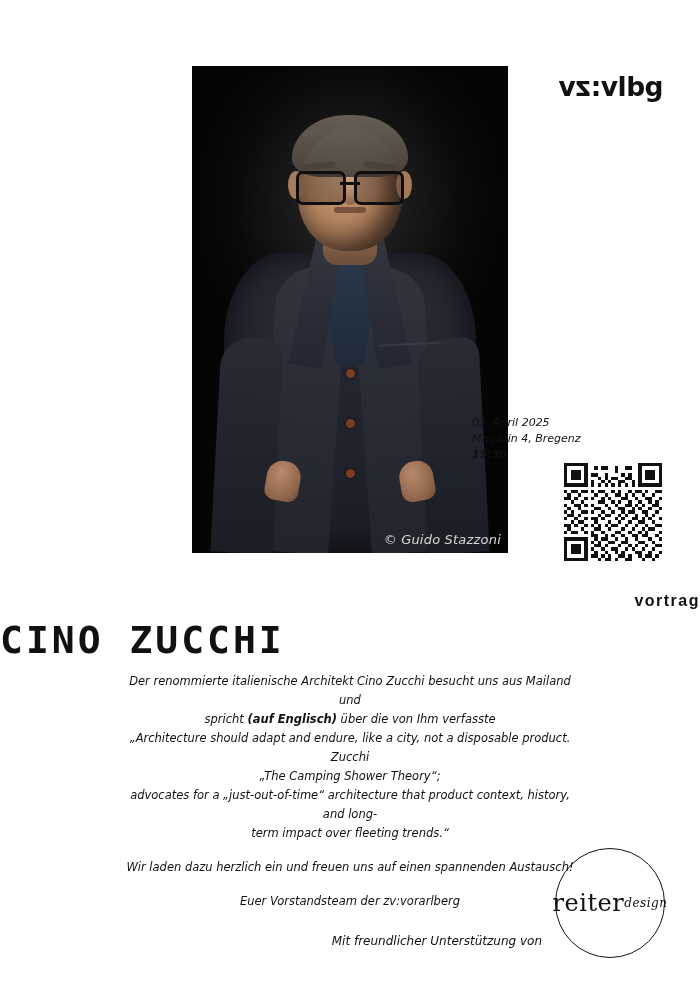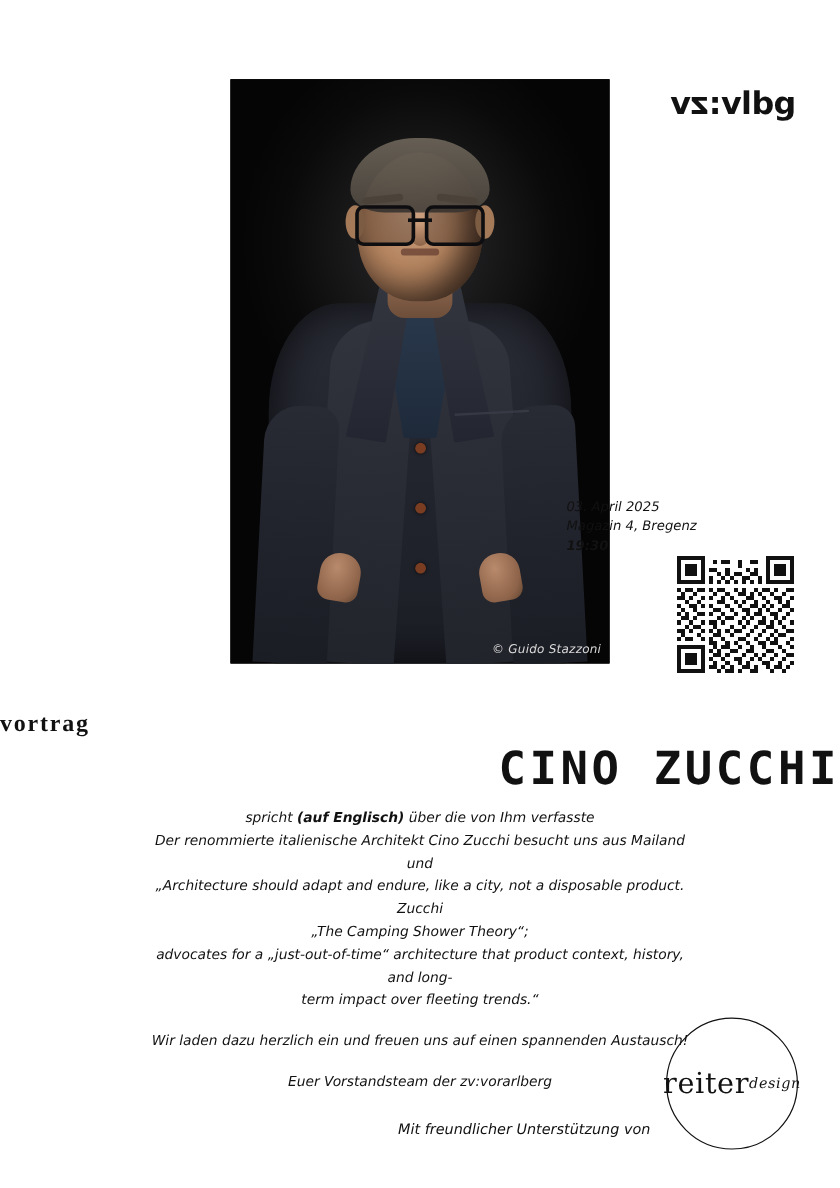--- a/index.html
+++ b/index.html
@@ -50,21 +50,21 @@
     background: #000;
     overflow: hidden;
   }
   .photo-credit {
     position: absolute;
     right: 7px;
     bottom: 6px;
     color: #d8d8d8;
     font-family: "DejaVu Sans", sans-serif;
     font-style: italic;
-    font-size: 10px;
+    font-size: 13px;
     letter-spacing: .2px;
     z-index: 6;
   }
 
   
   .backdrop {
     position: absolute; inset: 0;
     background:
       radial-gradient(ellipse 150px 170px at 50% 28%, #2b2b2e 0%, #171718 45%, #0a0a0b 75%, #050505 100%),
       #040404;
@@ -279,32 +279,32 @@
     top: 463px;
     width: 98px;
     height: 98px;
   }
 
   
   .kicker {
     position: absolute;
     left: 0; right: 0;
     top: 592px;
-    text-align: left;
-    font-family: Liberation Serif, serif;
+    text-align: right;
+    font-family: Liberation Sans, sans-serif;
     font-weight: 700;
-    font-size: 20px;
+    font-size: 16px;
     letter-spacing: 1.5px;
     color: #111;
   }
   .headline {
     position: absolute;
     left: 0; right: 0;
     top: 618px;
-    text-align: right;
+    text-align: left;
     font-family: "DejaVu Sans Mono", monospace;
     font-weight: 700;
     font-size: 38px;
     letter-spacing: 3px;
     color: #111;
   }
 
   
   .body-copy {
     position: absolute;
@@ -461,22 +461,22 @@
       <path d="M9 26h1v1H9zM12 26h1v1h-1zM15 26h1v1h-1zM17 26h1v1h-1zM21 26h2v1h-2zM25 26h1v1h-1zM28 26h1v1h-1z"></path>
       <path d="M8 27h2v1H8zM11 27h1v1h-1zM13 27h1v1h-1zM16 27h2v1h-2zM19 27h1v1h-1zM22 27h1v1h-1zM24 27h2v1h-2zM27 27h1v1h-1z"></path>
       <path d="M10 28h1v1h-1zM12 28h2v1h-2zM15 28h1v1h-1zM18 28h2v1h-2zM23 28h1v1h-1zM26 28h1v1h-1z"></path>
     </g>
   </svg>
 
   <div class="kicker">vortrag</div>
   <div class="headline">CINO ZUCCHI</div>
 
   <div class="body-copy">
+    <p>Der renommierte italienische Architekt Cino Zucchi besucht uns aus Mailand und</p>
     <p><span>spricht </span><b>(auf Englisch)</b><span> über die von Ihm verfasste</span></p>
-    <p>Der renommierte italienische Architekt Cino Zucchi besucht uns aus Mailand und</p>
     <p>„Architecture should adapt and endure, like a city, not a disposable product. Zucchi</p>
     <p>„The Camping Shower Theory“;</p>
     <p>advocates for a „just-out-of-time“ architecture that product context, history, and long-</p>
     <p>term impact over fleeting trends.“</p>
     <p class="gap">Wir laden dazu herzlich ein und freuen uns auf einen spannenden Austausch!</p>
     <p class="gap">Euer Vorstandsteam der zv:vorarlberg</p>
   </div>
 
   <div class="supported-by">Mit freundlicher Unterstützung von</div>
   <div class="stamp">

